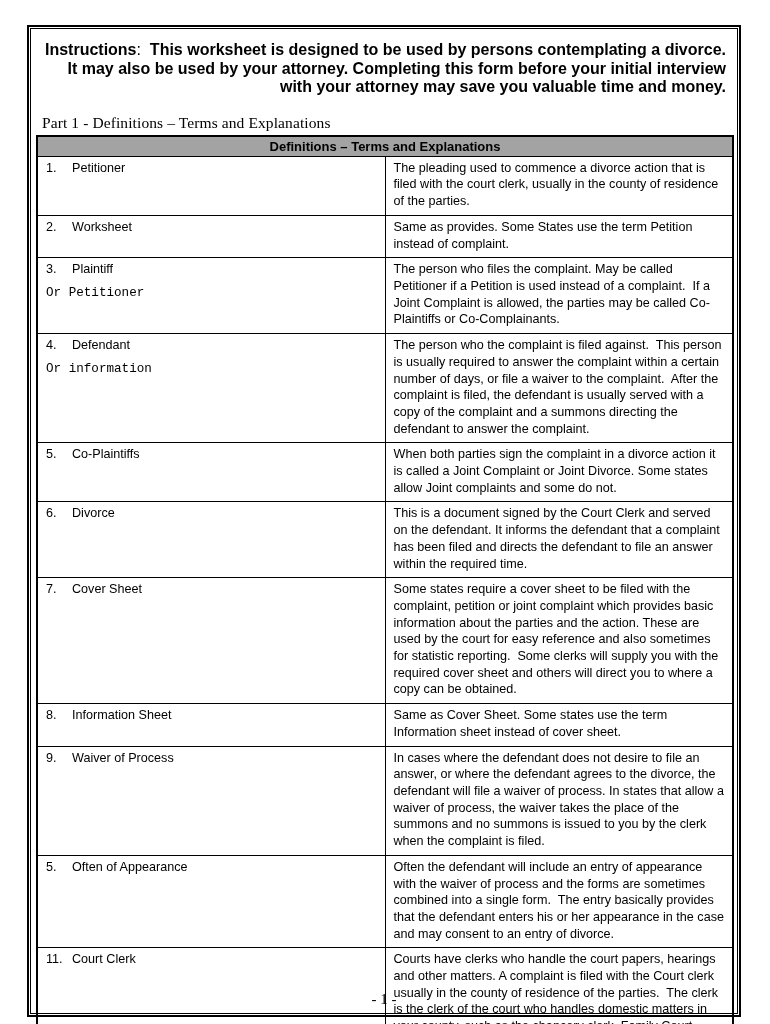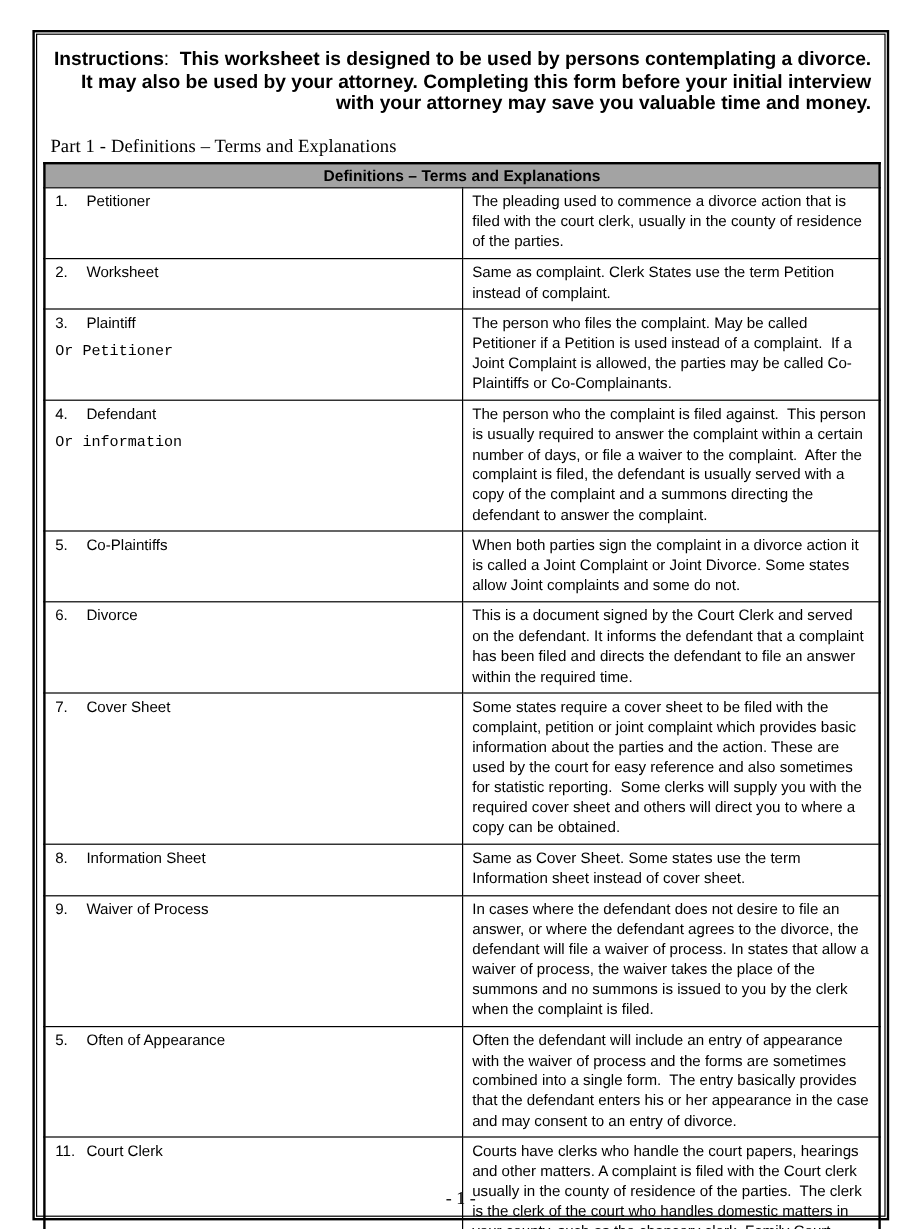--- a/index.html
+++ b/index.html
@@ -124,21 +124,21 @@
   </tr>
 
   <tr>
     <td class="term-cell">
       <div class="term-line">
         <span class="term-num">2.</span>
         <span>Worksheet</span>
       </div>
 
     </td>
-    <td class="def-cell">Same as complaint. Clerk States use the term Petition instead of complaint.</td>
+    <td class="def-cell">Same as provides. Some States use the term Petition instead of complaint.</td>
   </tr>
 
   <tr>
     <td class="term-cell">
       <div class="term-line">
         <span class="term-num">3.</span>
         <span>Plaintiff</span>
       </div>
       <div class="alt-line">Or Petitioner</div>
     </td>

